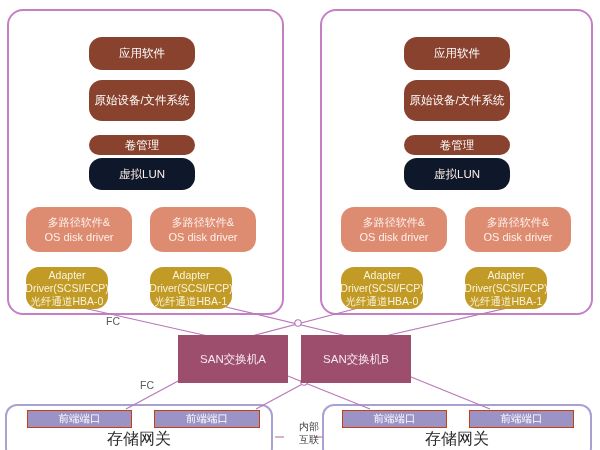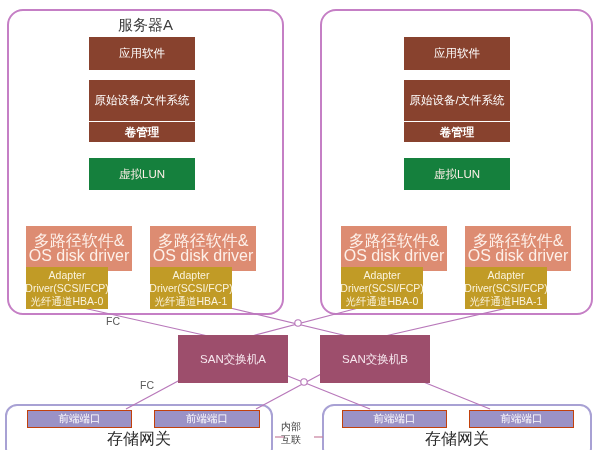--- a/index.html
+++ b/index.html
@@ -24,70 +24,69 @@
   }
   #gateway-l{left:5px;width:268px;}
   #gateway-r{left:322px;width:270px;}
   .gateway-title{
     position:absolute;top:23px;left:0;width:100%;text-align:center;
     font-size:16px;color:#2b2b2b;z-index:2;
   }
   
   .blk{
     position:absolute;z-index:2;display:flex;align-items:center;justify-content:center;
-    text-align:center;color:#fff;box-sizing:border-box;
+    text-align:center;color:#fff;box-sizing:border-box;border-radius:13px;
   }
   .stack{left:80px;width:106px;background:#88422e;font-size:11.5px;white-space:nowrap;}
   .stack.s0{top:26px;height:33px;}
   .stack.s1{top:69px;height:41px;}
-  .stack.s2{top:111px;height:20px;font-weight:bold;}
-  .stack.s3{top:147px;height:32px;background:#15803d;color:#fbeee6;}
-  .multi{top:196px;height:45px;width:106px;background:#dd8c72;font-size:16px;line-height:14.5px;color:#fdf0e9;margin-top:19px;}
+  .stack.s2{top:124px;height:20px;}
+  .stack.s3{top:147px;height:32px;background:#0f172a;color:#fbeee6;}
+  .multi{top:196px;height:45px;width:106px;background:#dd8c72;font-size:11px;line-height:14.5px;color:#fdf0e9;}
   .adapter{top:256px;height:42px;width:82px;background:#c19b26;font-size:10.5px;line-height:13px;color:#faf3dd;}
   .col1{left:17px;}
   .col2{left:141px;}
   #server-b .col1{left:19px;}
   #server-b .col2{left:143px;}
   #server-b .stack{left:82px;}
   .san-box{
     position:absolute;top:335px;width:110px;height:48px;background:#9d4e6c;
     display:flex;align-items:center;justify-content:center;
     color:#f6e7ee;font-size:11.5px;z-index:2;
   }
   #san-a{left:178px;}
-  #san-b{left:320px;}
+  #san-b{left:301px;}
   .port{
     position:absolute;top:4px;width:105px;height:18px;background:#9b92c6;
     border:1px solid #c2410c;box-sizing:border-box;z-index:2;
     display:flex;align-items:center;justify-content:center;color:#fff;font-size:10.5px;
   }
   #gateway-l .port.p1{left:20px;}
   #gateway-l .port.p2{left:147px;width:106px;}
   #gateway-r .port.p1{left:18px;}
   #gateway-r .port.p2{left:145px;}
   
   .fc-label{position:absolute;font-size:10.5px;color:#5a5a5a;z-index:3;}
   #fc-top{left:106px;top:315px;}
   #fc-bottom{left:140px;top:379px;}
   #interconnect{
-    position:absolute;left:281px;top:421px;width:38px;text-align:left;
+    position:absolute;left:281px;top:421px;width:38px;text-align:right;
     font-size:10px;line-height:12.5px;color:#3d3d3d;z-index:3;
   }
   #wires{position:absolute;left:0;top:0;z-index:1;}
   #wires line{stroke:#b878ba;stroke-width:1.2;}
   #wires .hop{fill:#fff;stroke:#b878ba;stroke-width:1.1;}
   #wires .dash{stroke:#c67f9d;stroke-width:1.2;}
 </style>
 </head>
 <body>
 
 <div id="canvas">
 
   <div class="server-box" id="server-a">
-    <div class="server-title">服务器A</div>
     <div class="blk stack s0">应用软件</div>
     <div class="blk stack s1">原始设备/文件系统</div>
     <div class="blk stack s2">卷管理</div>
     <div class="blk stack s3">虚拟LUN</div>
     <div class="blk multi col1">
       <div><span>多路径软件&amp;</span><br>
       <span>OS disk driver</span></div>
     </div>
     <div class="blk multi col2">
       <div><span>多路径软件&amp;</span><br>

